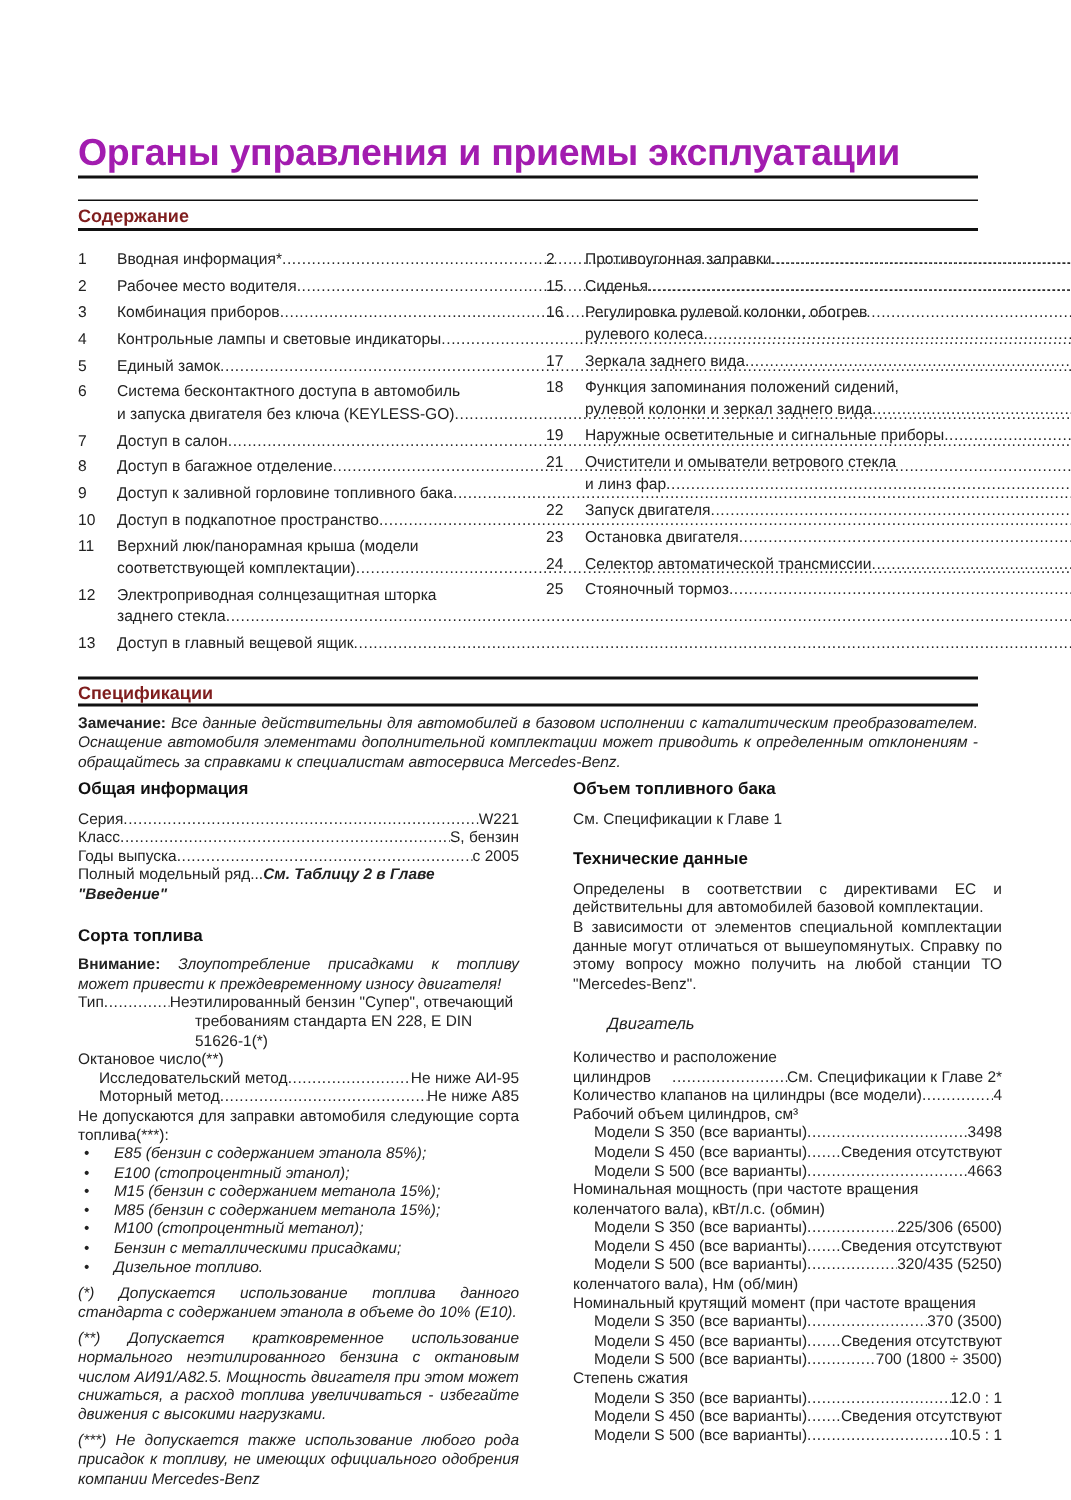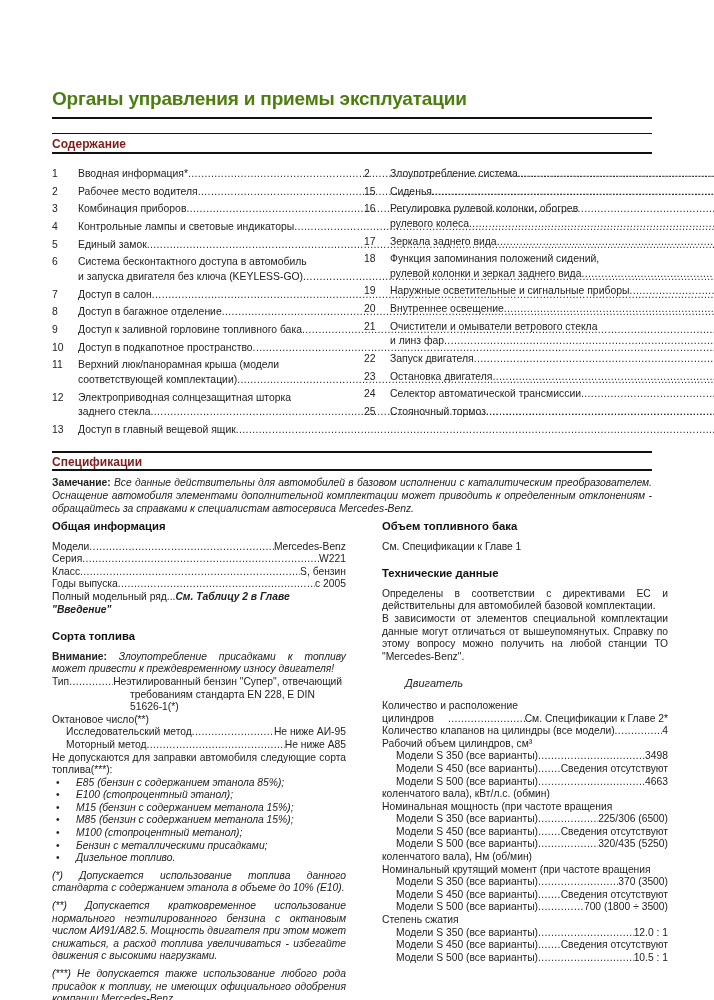--- a/index.html
+++ b/index.html
@@ -1,19 +1,19 @@
 <!DOCTYPE html>
 <html><head>
 <meta charset="utf-8">
 <style>
   html, body { margin:0; padding:0; background:#ffffff; }
   body { width:714px; height:1000px; position:relative; overflow:hidden;
          font-family:"Liberation Sans", sans-serif; color:#1a1a1a; }
   .page { position:absolute; left:0; top:0; width:714px; height:1000px; }
-  .title { position:absolute; left:52px; top:88px; font-size:19px; font-weight:bold; letter-spacing:-0.2px; color:#4d7c0f; white-space:nowrap; }
+  .title { position:absolute; left:52px; top:88px; font-size:25px; font-weight:bold; letter-spacing:-0.2px; color:#a21caf; white-space:nowrap; }
   .rule { position:absolute; left:52px; width:600px; background:#111; }
   .sec-head { position:absolute; left:52px; font-size:12px; font-weight:bold; color:#7f1d1d; }
 
   .toc { position:absolute; top:167px; width:290px; font-size:10.4px; line-height:14.5px; color:#222; }
   .toc-left { left:52px; }
   .toc-right { left:364px; width:290px; }
   .toc-row { display:flex; margin-bottom:3.2px; }
   .toc-num { width:26px; flex:0 0 26px; }
   .toc-body { flex:1; }
   .dotline { display:flex; align-items:baseline; }
@@ -172,21 +172,21 @@
             <span class="d"></span>
           </div>
         </div>
       </div>
     </div>
   <div class="toc toc-right" id="toc-right">
       <div class="toc-row">
         <div class="toc-num">2</div>
         <div class="toc-body">
           <div class="dotline">
-            <span class="t">Злоупотребление система</span>
+            <span class="t">Противоугонная заправки</span>
             <span class="d"></span>
           </div>
         </div>
       </div>
       <div class="toc-row">
         <div class="toc-num">15</div>
         <div class="toc-body">
           <div class="dotline">
             <span class="t">Сиденья</span>
             <span class="d"></span>
@@ -220,29 +220,20 @@
             <span class="t">рулевой колонки и зеркал заднего вида</span>
             <span class="d"></span>
           </div>
         </div>
       </div>
       <div class="toc-row">
         <div class="toc-num">19</div>
         <div class="toc-body">
           <div class="dotline">
             <span class="t">Наружные осветительные и сигнальные приборы</span>
-            <span class="d"></span>
-          </div>
-        </div>
-      </div>
-      <div class="toc-row">
-        <div class="toc-num">20</div>
-        <div class="toc-body">
-          <div class="dotline">
-            <span class="t">Внутреннее освещение</span>
             <span class="d"></span>
           </div>
         </div>
       </div>
       <div class="toc-row">
         <div class="toc-num">21</div>
         <div class="toc-body">
           <div>Очистители и омыватели ветрового стекла</div>
           <div class="dotline">
             <span class="t">и линз фар</span>
@@ -293,25 +284,20 @@
   <div class="rule" style="top:469px;height:2px;"></div>
 
   <div class="note">
     <b>Замечание:</b>
     <i>Все данные действительны для автомобилей в базовом исполнении с каталитическим преобразователем. Оснащение автомобиля элементами дополнительной комплектации может приводить к определенным отклонениям - обращайтесь за справками к специалистам автосервиса Mercedes-Benz.</i>
   </div>
 
   <div class="col col-left">
     <div class="sub-head">Общая информация</div>
     <div>
-      <div class="dotline">
-          <span class="t">Модели</span>
-          <span class="d"></span>
-          <span class="p">Mercedes-Benz</span>
-        </div>
       <div class="dotline">
           <span class="t">Серия</span>
           <span class="d"></span>
           <span class="p">W221</span>
         </div>
       <div class="dotline">
           <span class="t">Класс</span>
           <span class="d"></span>
           <span class="p">S, бензин</span>
         </div>
@@ -411,22 +397,22 @@
         <span class="t">Модели S 450 (все варианты)</span>
         <span class="d"></span>
         <span class="p">Сведения отсутствуют</span>
       </div>
     <div class="dotline indent">
         <span class="t">Модели S 500 (все варианты)</span>
         <span class="d"></span>
         <span class="p">4663</span>
       </div>
 
+    <div>Номинальная мощность (при частоте вращения</div>
     <div>коленчатого вала), кВт/л.с. (обмин)</div>
-    <div>Номинальная мощность (при частоте вращения</div>
     <div class="dotline indent">
         <span class="t">Модели S 350 (все варианты)</span>
         <span class="d"></span>
         <span class="p">225/306 (6500)</span>
       </div>
     <div class="dotline indent">
         <span class="t">Модели S 450 (все варианты)</span>
         <span class="d"></span>
         <span class="p">Сведения отсутствуют</span>
       </div>

